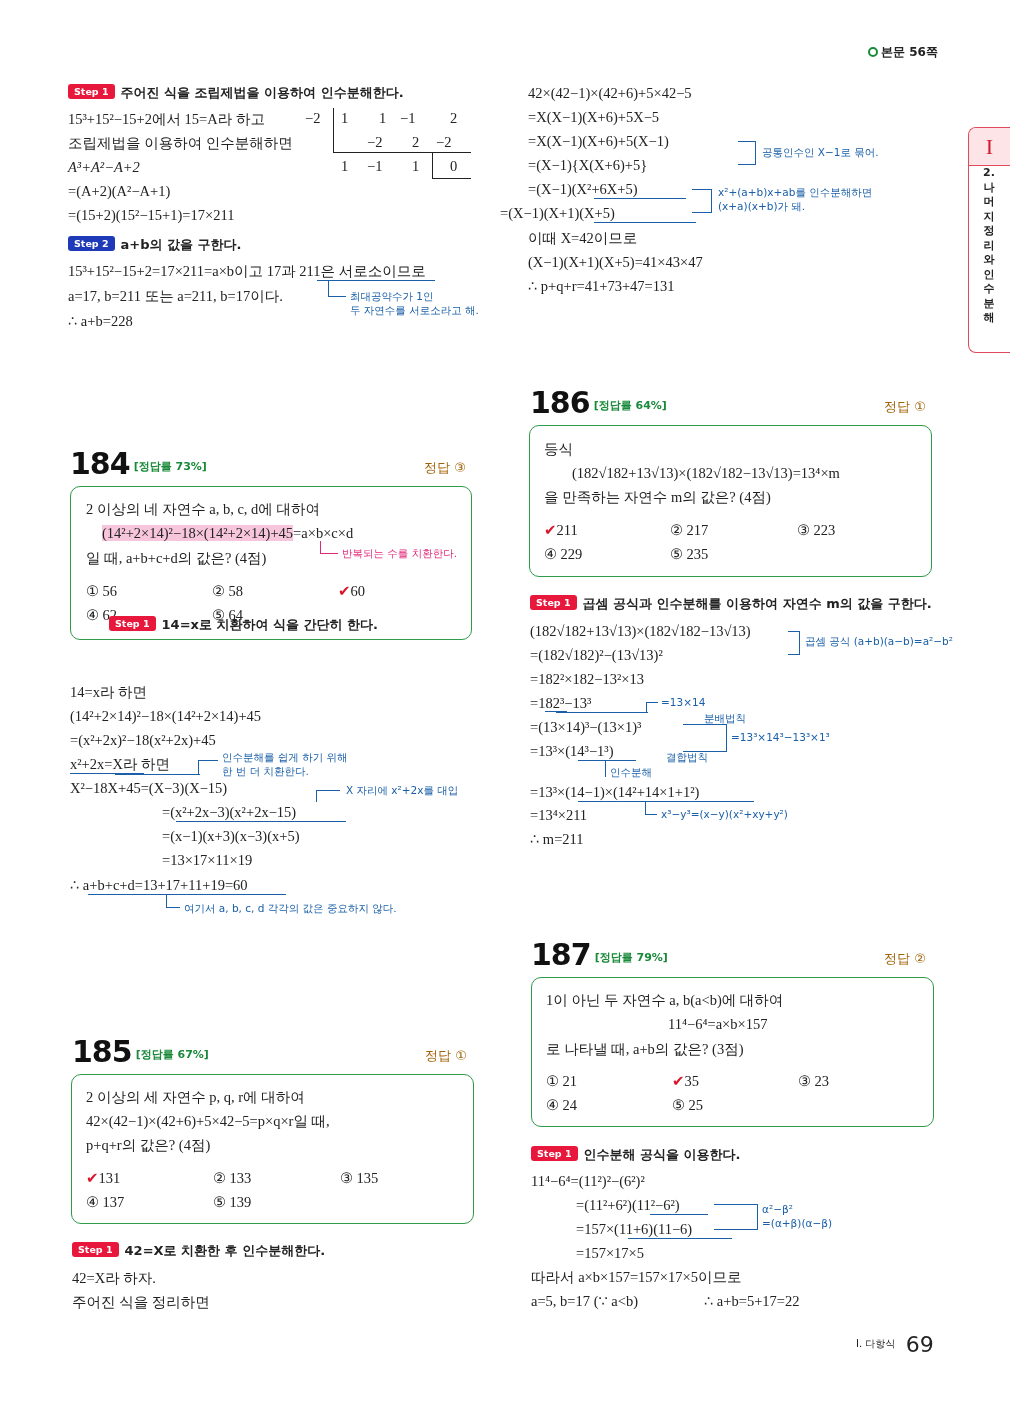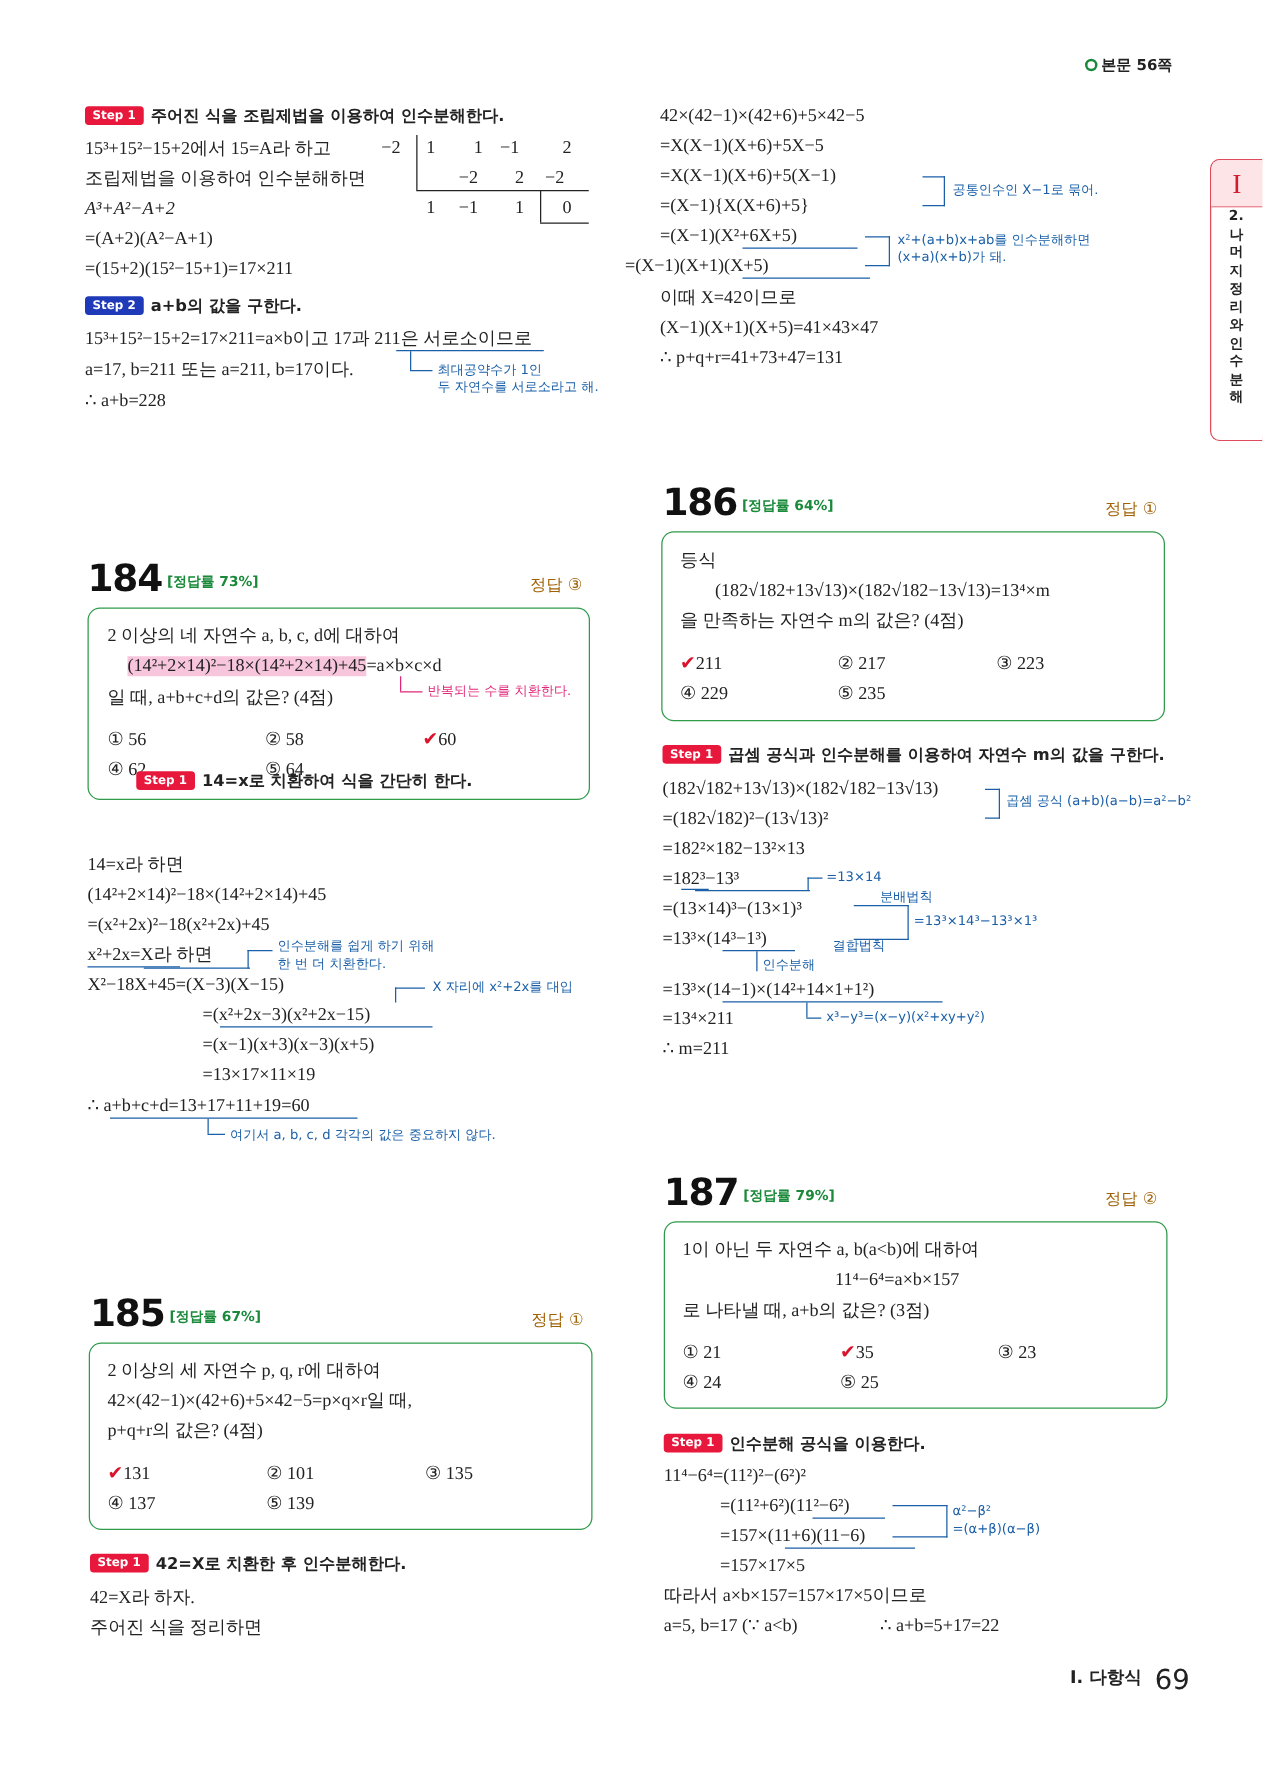--- a/index.html
+++ b/index.html
@@ -145,21 +145,21 @@
 <div class="arrowline" style="left:166px; top:907px; width:14px; height:1.3px;"></div>
 <div class="note" style="left:184px; top:901px;">여기서 a, b, c, d 각각의 값은 중요하지 않다.</div>
 
 <div class="qnum" style="left:72px; top:1034px;"><span>185</span><span class="rate">[정답률 67%]</span></div>
 <div class="ans" style="left:425px; top:1047px;">정답 ①</div>
 <div class="qbox" style="left:71px; top:1074px; width:403px; height:150px;"></div>
 <div class="ln" style="left:86px; top:1088px;">2 이상의 세 자연수 p, q, r에 대하여</div>
 <div class="ln" style="left:86px; top:1112px;">42×(42−1)×(42+6)+5×42−5=p×q×r일 때,</div>
 <div class="ln" style="left:86px; top:1136px;">p+q+r의 값은? (4점)</div>
 <div class="choice" style="left:86px; top:1169px;"><span class="check">✔</span><span>131</span></div>
-<div class="choice" style="left:213px; top:1170px;">② 101</div>
+<div class="choice" style="left:213px; top:1170px;">② 133</div>
 <div class="choice" style="left:340px; top:1170px;">③ 135</div>
 <div class="choice" style="left:86px; top:1194px;">④ 137</div>
 <div class="choice" style="left:213px; top:1194px;">⑤ 139</div>
 <div class="stephead" style="left:72px; top:1242px;">
   <span class="step red">Step 1</span><span>42=X로 치환한 후 인수분해한다.</span>
 </div>
 <div class="ln" style="left:72px; top:1269px;">42=X라 하자.</div>
 <div class="ln" style="left:72px; top:1293px;">주어진 식을 정리하면</div>
 
 <div class="qnum" style="left:530px; top:385px;"><span>186</span><span class="rate">[정답률 64%]</span></div>
@@ -229,15 +229,15 @@
   <div>=(α+β)(α−β)</div>
 </div>
 <div class="ln" style="left:576px; top:1220px;">=157×(11+6)(11−6)</div>
 <div class="abs" style="left:628px; top:1238px; width:104px; height:1.3px; background:#1a5fa8;"></div>
 <div class="ln" style="left:576px; top:1244px;">=157×17×5</div>
 <div class="ln" style="left:531px; top:1268px;">따라서 a×b×157=157×17×5이므로</div>
 <div class="ln" style="left:531px; top:1292px;">a=5, b=17 (∵ a&lt;b)</div>
 <div class="ln" style="left:704px; top:1292px;">∴ a+b=5+17=22</div>
 
 <div class="abs" style="left:856px; top:1332px; white-space:nowrap;">
-  <span class="sans" style="font-size:14px; vertical-align:5px;font-weight:bold;">I. 다항식</span>
+  <span class="sans" style="font-size:10px; vertical-align:5px;">I. 다항식</span>
   <span class="sans" style="font-size:22px; margin-left:6px;">69</span>
 </div>
 
 </body></html>

